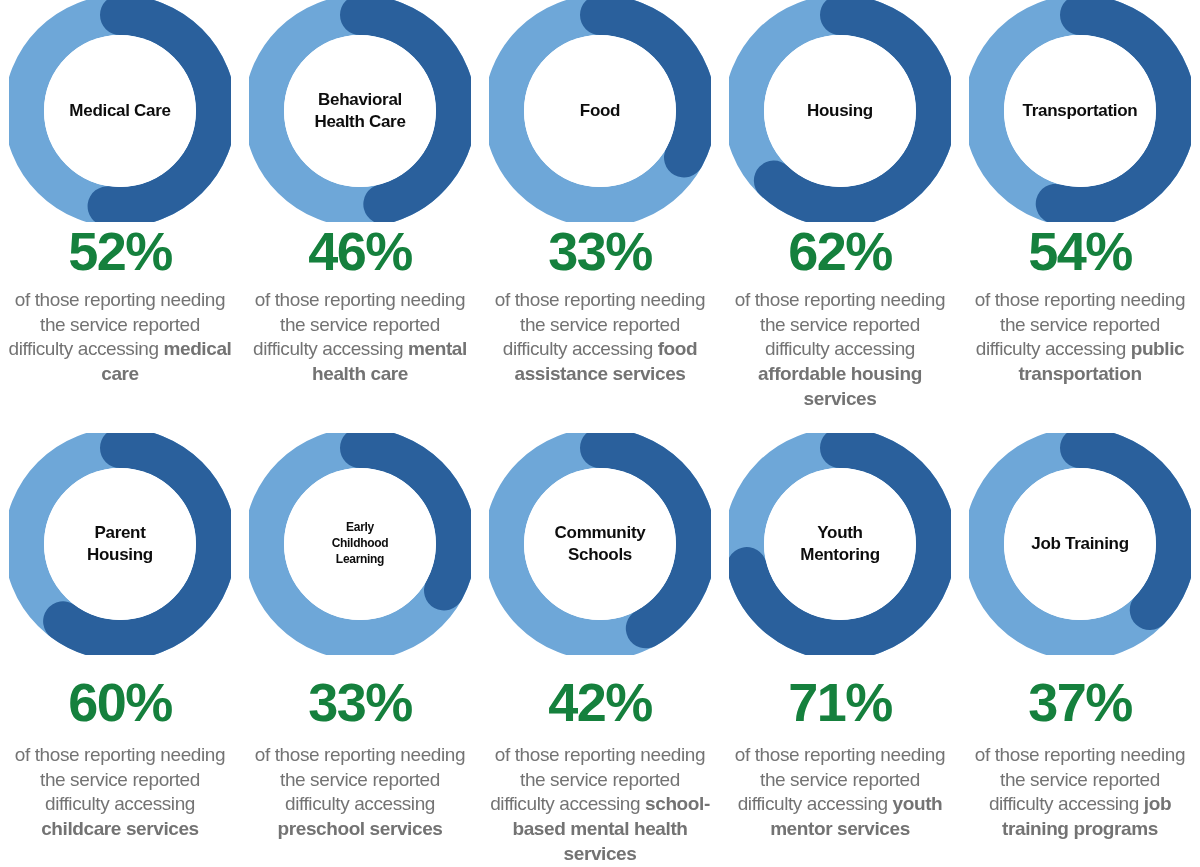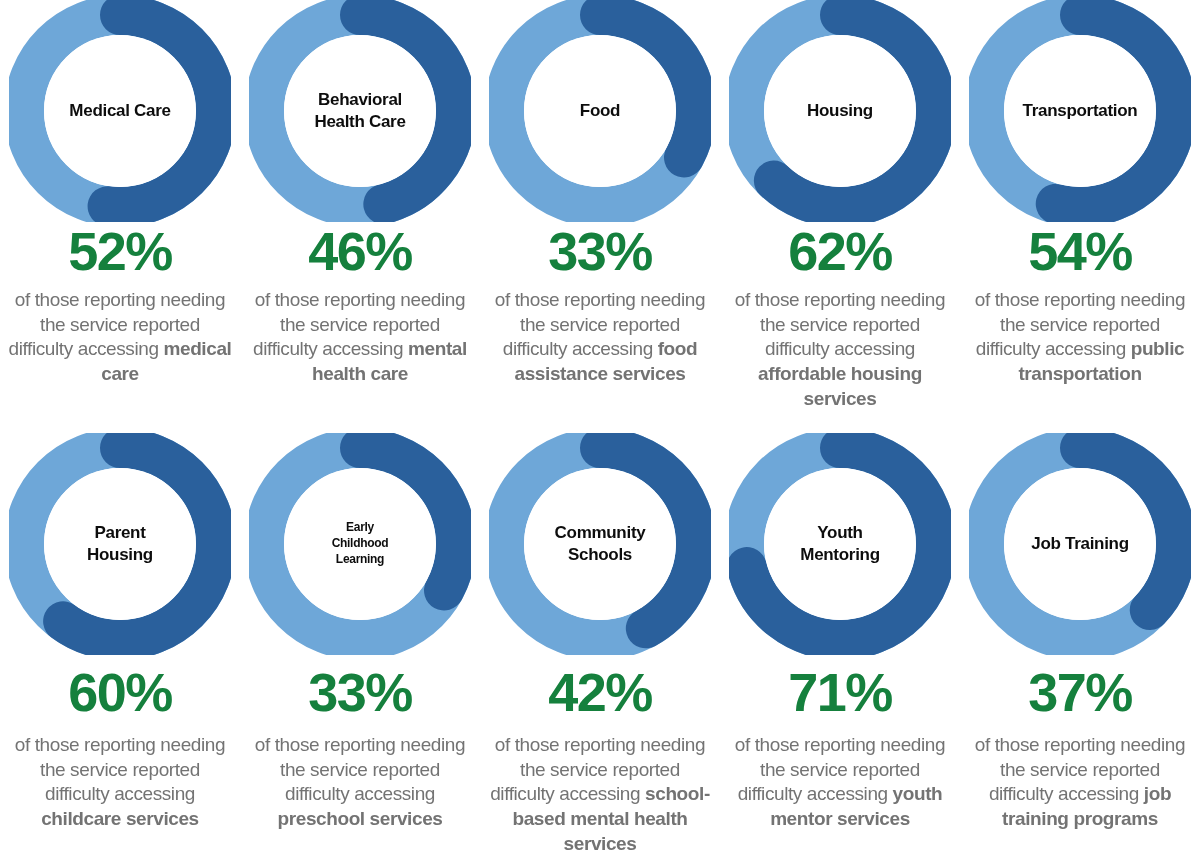--- a/index.html
+++ b/index.html
@@ -71,21 +71,21 @@
     text-align: center;
     font-family: "Liberation Sans", sans-serif;
     font-size: 19px;
     line-height: 1.3;
     color: #737373;
     letter-spacing: -0.4px;
     padding: 0 2px;
   }
   .blurb b { font-weight: 700; }
   
-  .r2 .pct { margin-top: 10px; margin-bottom: 14px; }
+  .r2 .pct { margin-top: 20px; margin-bottom: 14px; }
   .r2 .blurb { font-size: 19px; }
 </style>
 </head>
 <body>
 
 <div id="infographic">
   <div class="row r1">
       <div class="card">
         <div class="donut-wrap">
           <svg class="donut-svg" width="222" height="222" viewBox="0 0 222 222">

